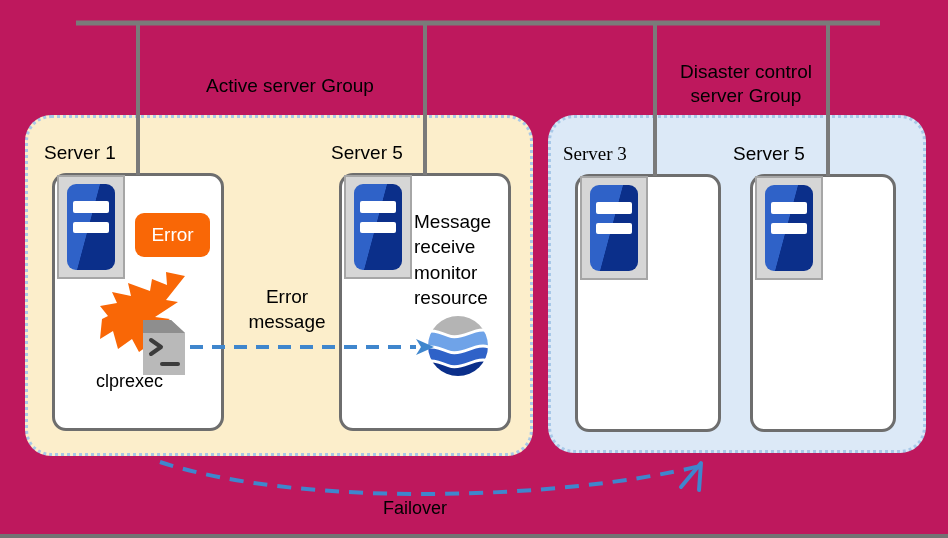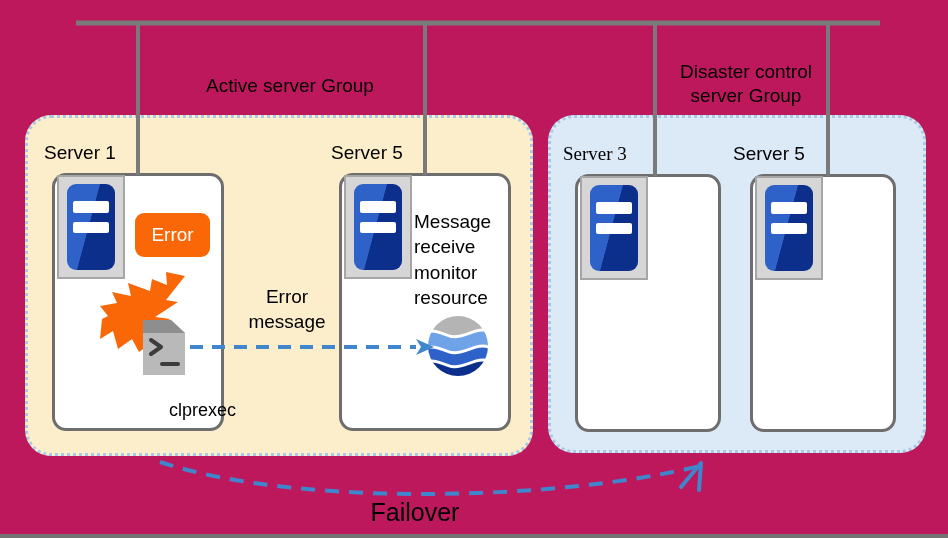--- a/index.html
+++ b/index.html
@@ -132,23 +132,23 @@
     color: #ffffff;
     font-size: 19px;
     display: flex;
     align-items: center;
     justify-content: center;
     box-sizing: border-box;
   }
   #clprexec-label {
     position: absolute;
     left: 96px;
-    top: 400px;
+    top: 371px;
     width: 140px;
-    text-align: right;
+    text-align: left;
     font-size: 18px;
     color: #000000;
   }
 
   
   #msg-monitor-text {
     position: absolute;
     left: 414px;
     top: 209px;
     width: 104px;
@@ -171,21 +171,21 @@
     white-space: pre-line;
   }
 
   
   #failover-label {
     position: absolute;
     left: 355px;
     top: 498px;
     width: 120px;
     text-align: center;
-    font-size: 25px;
+    font-size: 18px;
     color: #000000;
   }
 </style>
 </head>
 <body>
 
 <div id="stage">
 
   <div class="group-box" id="group-active"></div>
   <div class="group-box" id="group-disaster"></div>

